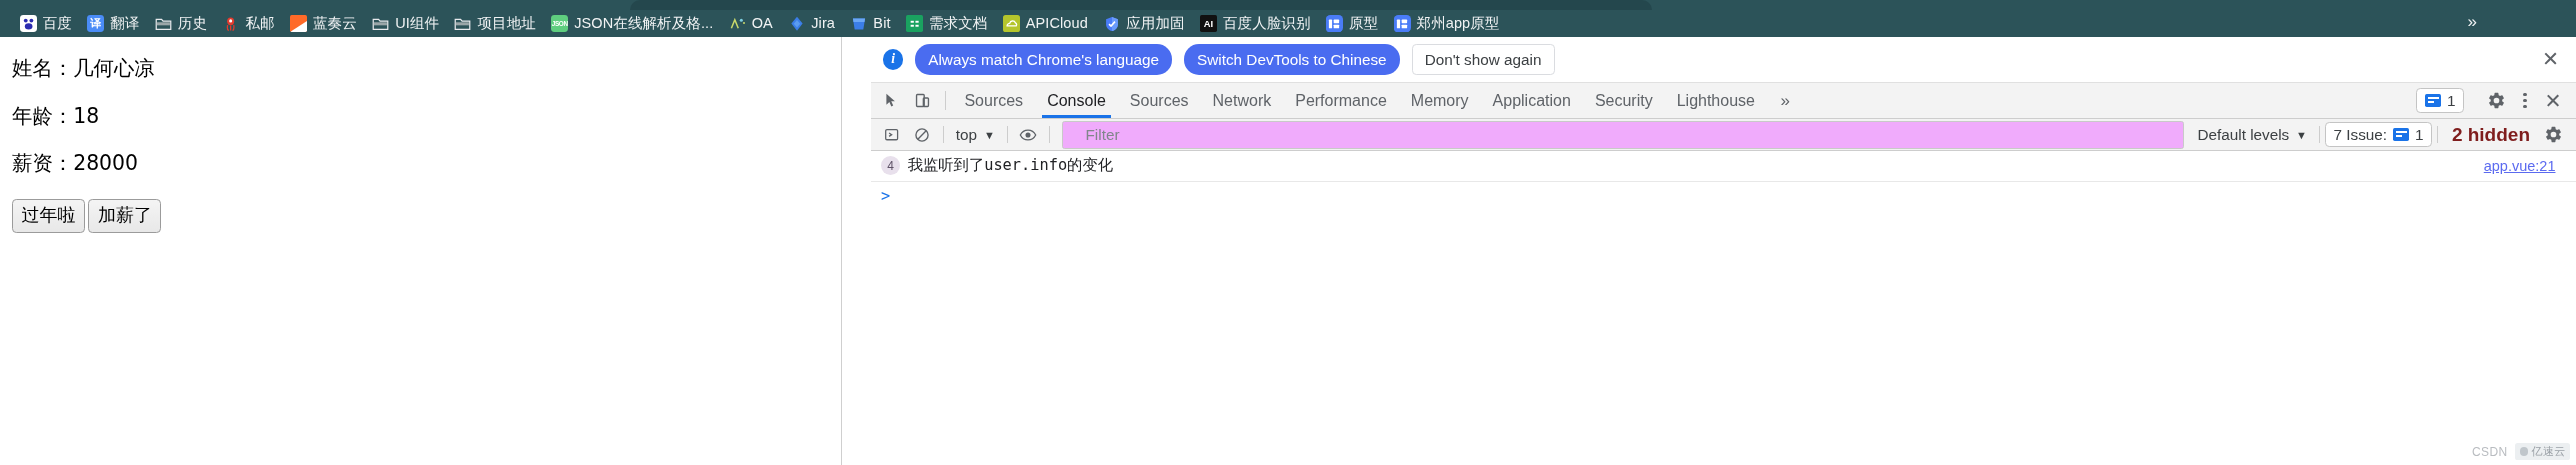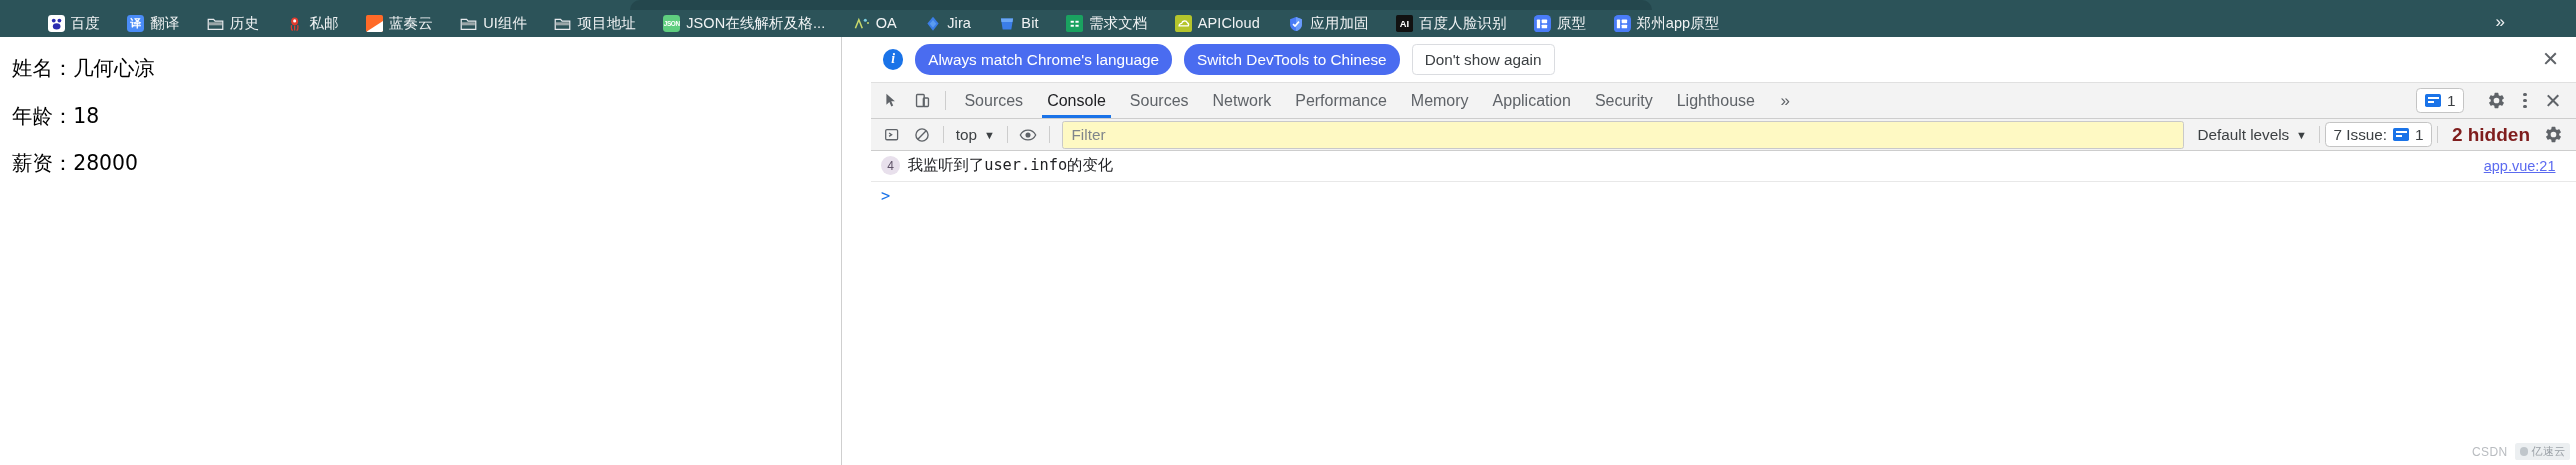--- a/index.html
+++ b/index.html
@@ -25,22 +25,21 @@
     border-top-left-radius: 12px;
     border-top-right-radius: 12px;
   }
   #bookmark-bar {
     position: absolute;
     left: 0; top: 10.2px;
     width: 2501px; height: 27px;
     display: flex;
     align-items: center;
     padding: 0 12px;
-    gap: 12px;
-    margin-left: 28px;
+    gap: 0px;
   }
   .bookmark {
     display: flex;
     align-items: center;
     gap: 6px;
     padding: 3.4px 7.7px;
     border-radius: 4.3px;
     white-space: nowrap;
     cursor: pointer;
     flex: 0 0 auto;
@@ -246,24 +245,24 @@
     align-items: center;
     padding-left: 5.1px;
     gap: 0;
   }
   #filter-input {
     flex: 1 1 auto;
     height: 28px;
     margin: 0 6.8px;
     border: 0.9px solid #c9c9c9;
     border-radius: 2.6px;
-    background: #fef9c3;
+    background: #f0abfc;
     font-size: 15.3px;
     color: #202124;
-    padding: 0 9px;
+    padding: 0 23px;
     font-family: "Liberation Sans", sans-serif;
   }
   #filter-input::placeholder { color: #80868b; }
   .ctb-sep { width:0.9px; height:17px; background:#cdcdcd; margin:0 5.1px; }
   #level-select {
     display:flex; align-items:center; gap:6.8px;
     font-size:15.3px; color:#3c4043; padding: 0 6.8px; cursor:pointer; white-space:nowrap;
   }
   #top-select {
     display:flex; align-items:center; gap:6.8px;
@@ -478,20 +477,24 @@
       <div id="bm-overflow-btn" class="bm-overflow">»</div>
   </div>
 </div>
 
 <div id="page-area">
 
   <div id="web-page">
     <div class="pg-line">姓名：几何心凉</div>
     <div class="pg-line">年龄：18</div>
     <div class="pg-line">薪资：28000</div>
+    <div id="page-buttons">
+      <button class="pg-btn">过年啦</button>
+      <button class="pg-btn">加薪了</button>
+    </div>
   </div>
 
   <div id="devtools">
 
     <div id="dt-banner">
       <div id="banner-info-icon">i</div>
       <div class="banner-btn primary">Always match Chrome's language</div>
       <div class="banner-btn primary">Switch DevTools to Chinese</div>
       <div class="banner-btn secondary">Don't show again</div>
       <div id="banner-close">✕</div>

